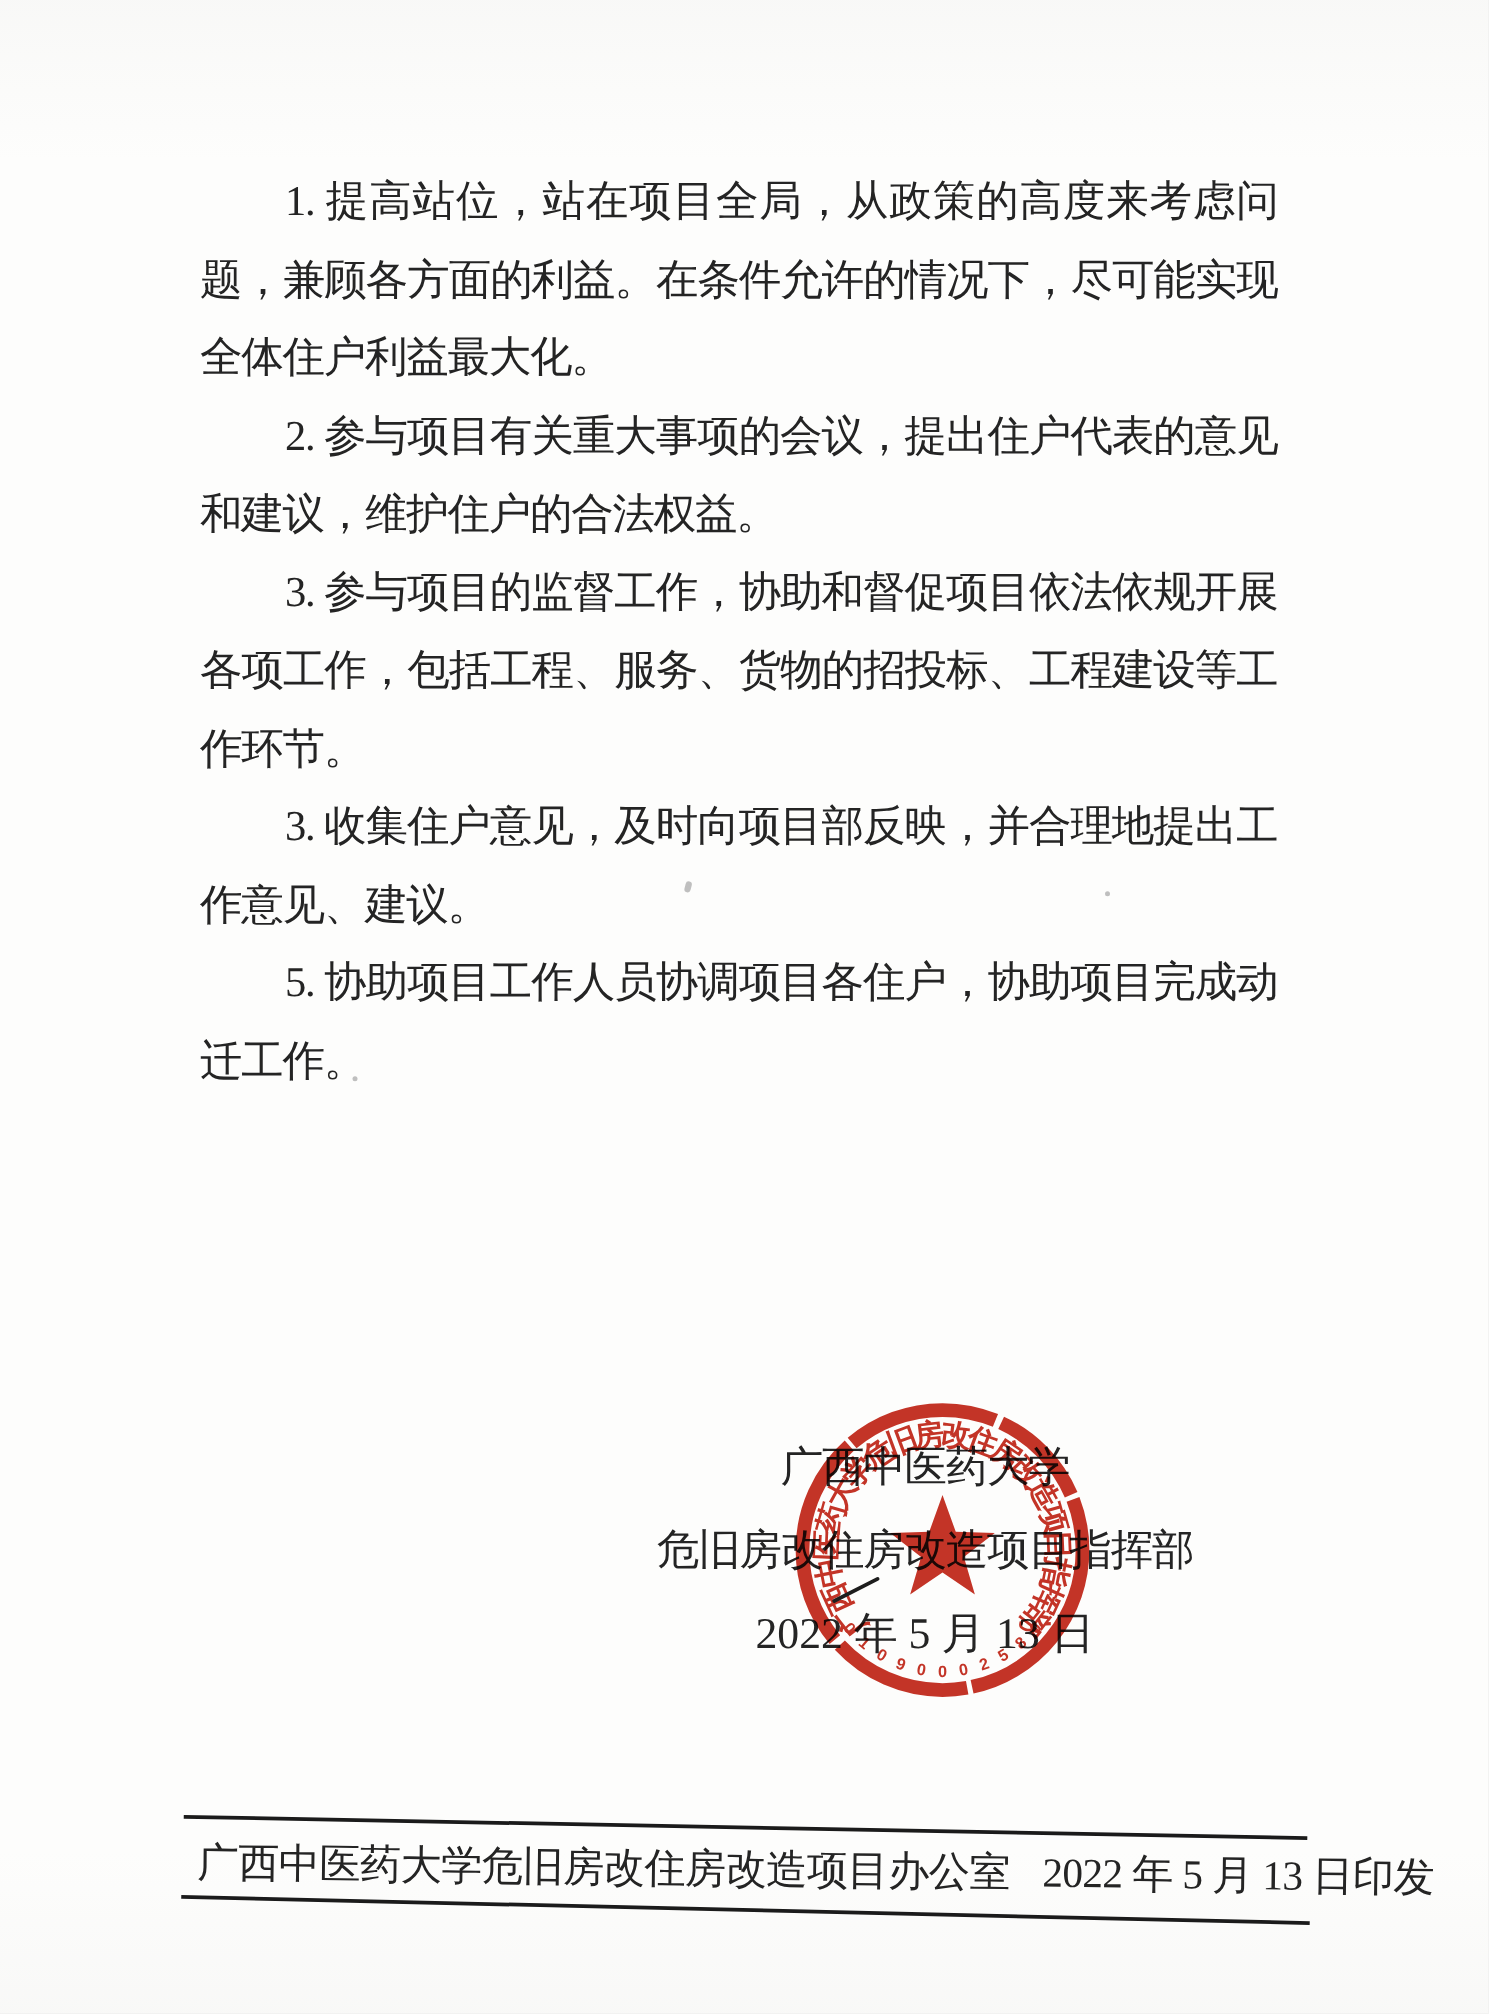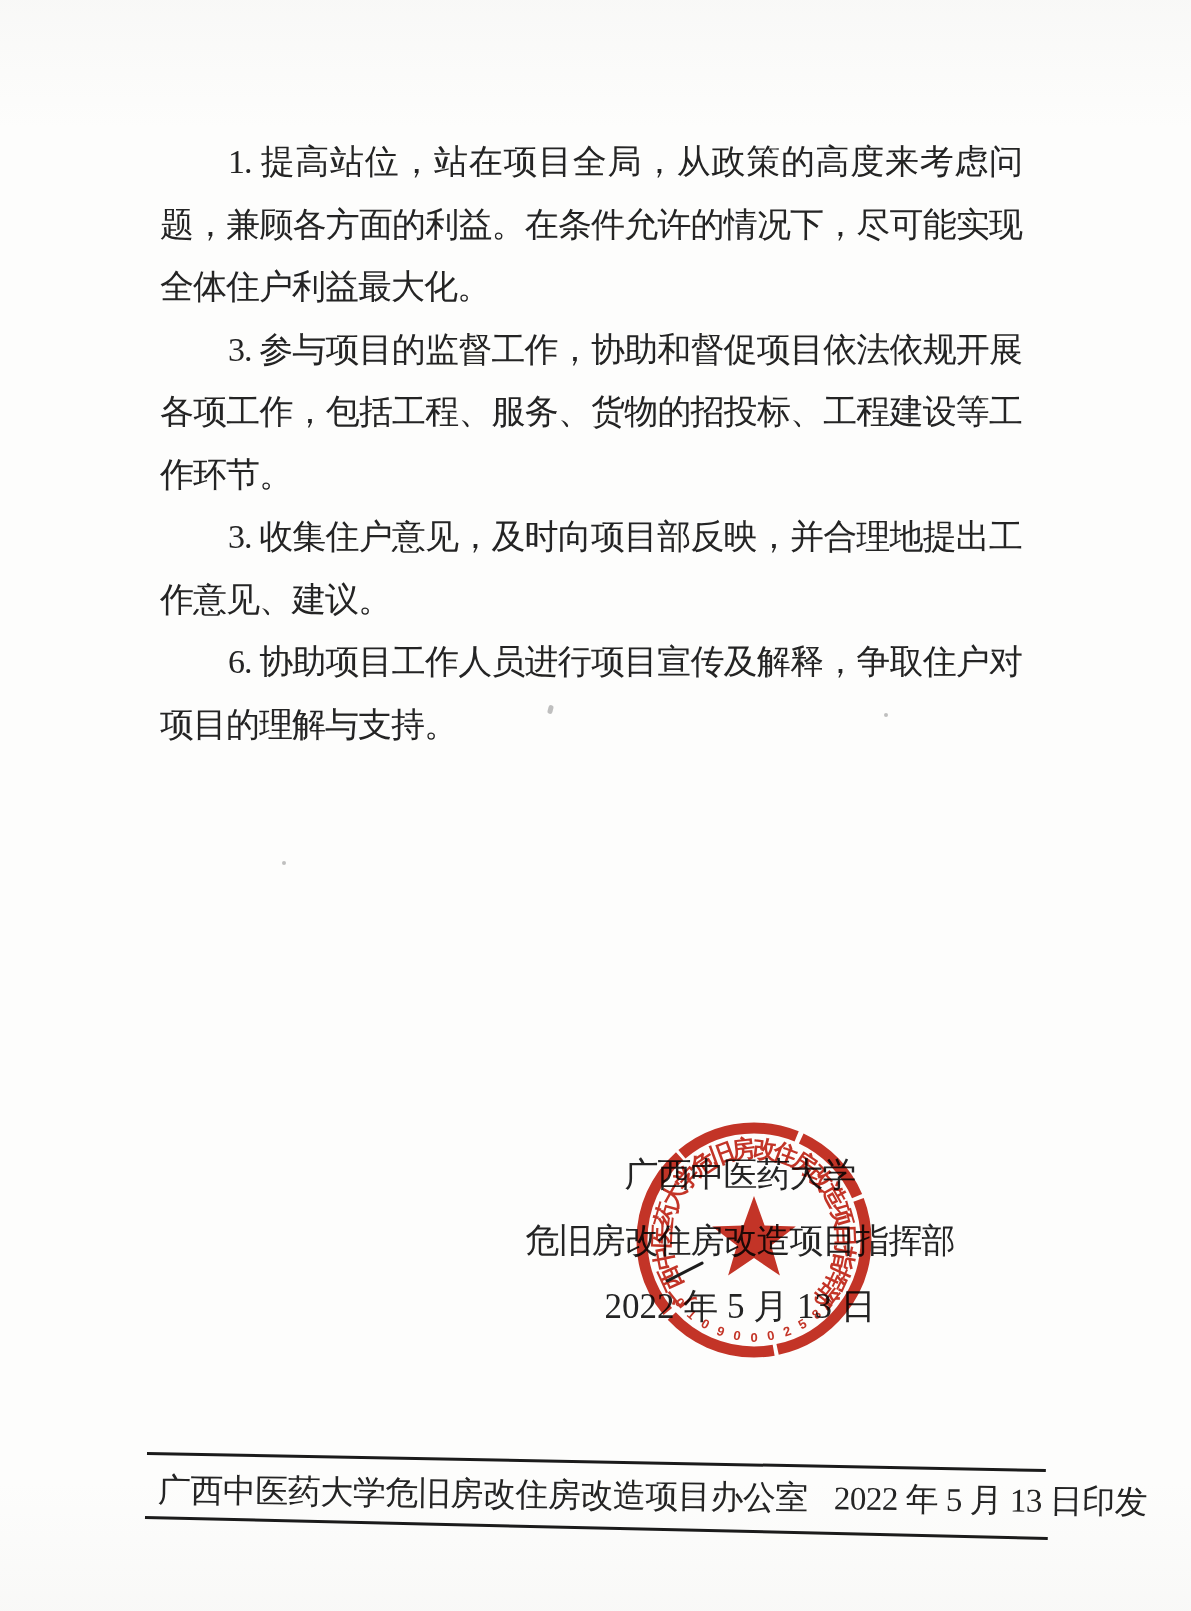--- a/index.html
+++ b/index.html
@@ -56,23 +56,24 @@
   }
   .footer-text .gap{display:inline-block;width:26px;}
 </style>
 </head>
 <body>
 
 <div class="page">
 
   <div class="body-text">
     <p>1. 提高站位，站在项目全局，从政策的高度来考虑问题，兼顾各方面的利益。在条件允许的情况下，尽可能实现全体住户利益最大化。</p>
+    <p>2. 参与项目有关重大事项的会议，提出住户代表的意见和建议，维护住户的合法权益。</p>
     <p>3. 参与项目的监督工作，协助和督促项目依法依规开展各项工作，包括工程、服务、货物的招投标、工程建设等工作环节。</p>
     <p>3. 收集住户意见，及时向项目部反映，并合理地提出工作意见、建议。</p>
-    <p>6. 协助项目工作人员进行项目宣传及解释，争取住户对项目的理解与支持。</p>
+    <p>5. 协助项目工作人员协调项目各住户，协助项目完成动迁工作。</p>
   </div>
 
   <div class="signature">
     <div>广西中医药大学</div>
     <div>危旧房改住房改造项目指挥部</div>
     <div class="sig-date">2022 年 5 月 13 日</div>
   </div>
 
   <div class="seal">
     <svg id="seal-svg" viewBox="0 0 270 270">

